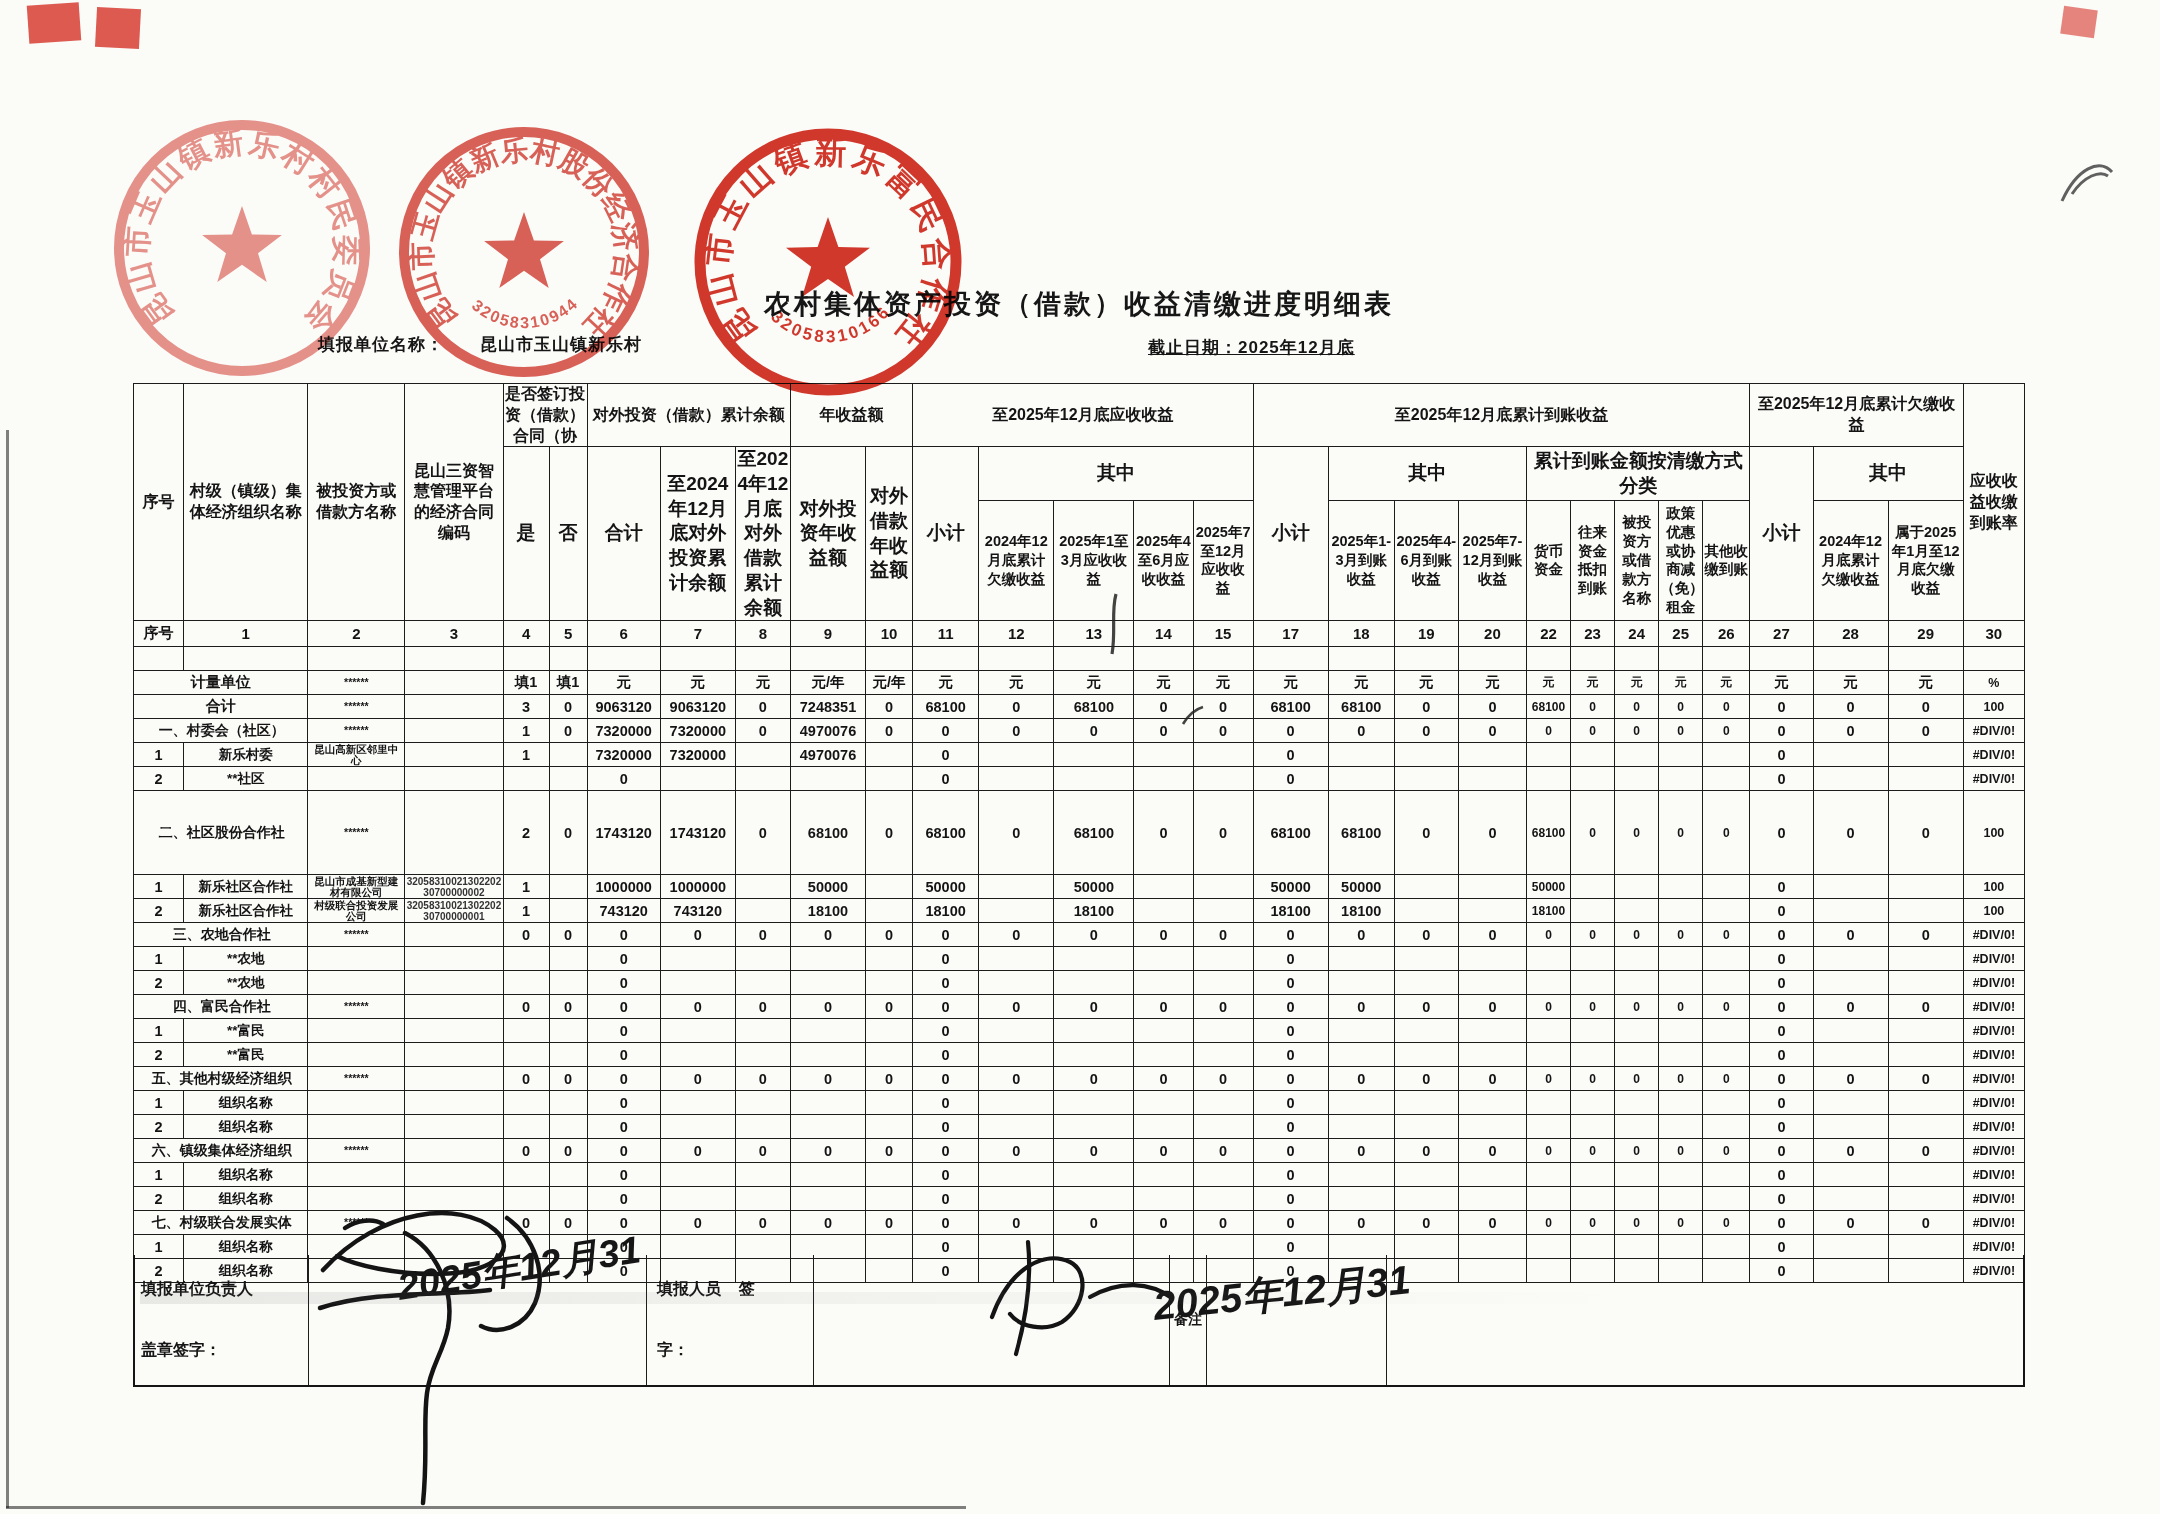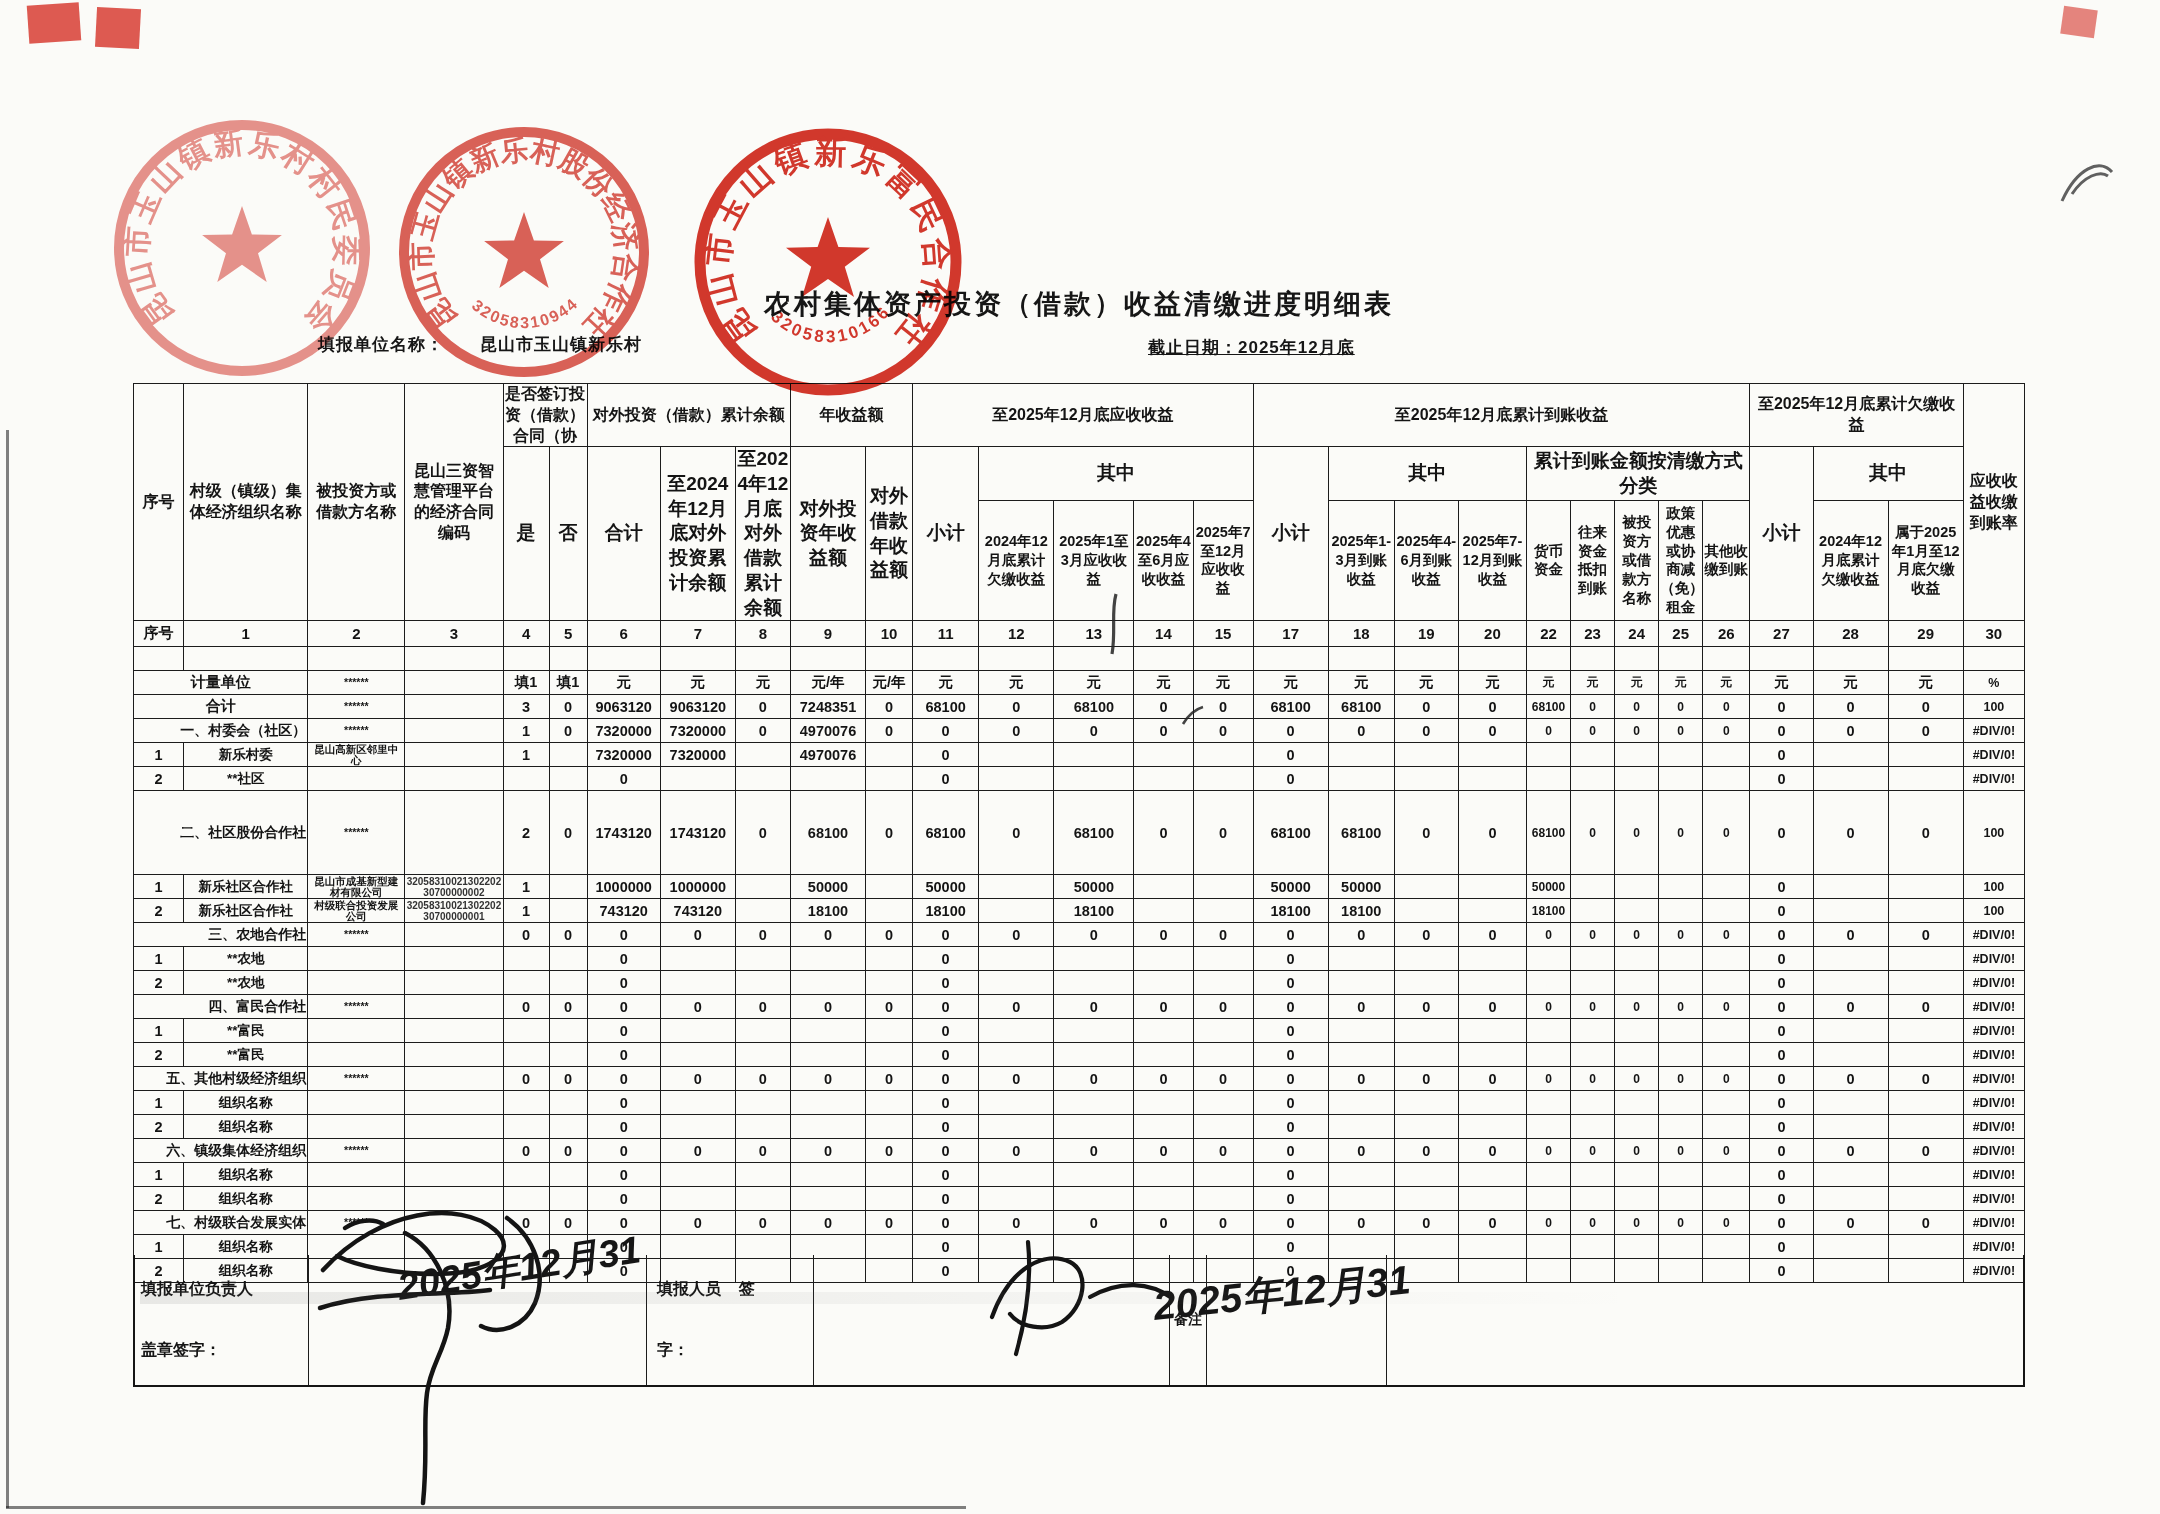--- a/index.html
+++ b/index.html
@@ -31,21 +31,21 @@
   }
   thead th{font-size:19px;line-height:1.3;}
   tr.h1{height:62px;}  tr.h1 th{font-size:16px;}
   tr.h2{height:40px;}
   tr.h3{height:110px;} tr.h3 th{font-size:14.5px;}
   tr.numrow{height:26px;} tr.numrow td{font-size:15px;}
   tbody tr{height:24px;}
   tbody td{font-size:14.5px;}
   tbody tr.tall{height:84px;}
   td.lbl{font-size:15px;}
-  td.lbl.sec{text-align:right;padding-left:3px;font-size:14px;}
+  td.lbl.sec{text-align:center;padding-left:3px;font-size:14px;}
   td.name{font-size:13.5px;}
   td.inv{font-size:10.5px;line-height:1.05;}
   td.code{font-size:10px;color:#333;}
   td.nar{font-size:12px;}
   td.rate{font-size:12.5px;}
   
   .footer{
     position:absolute;left:133px;top:1255px;width:1892px;height:132px;
     display:flex;border:2.4px solid #151515;border-top:none;box-sizing:border-box;
   }

